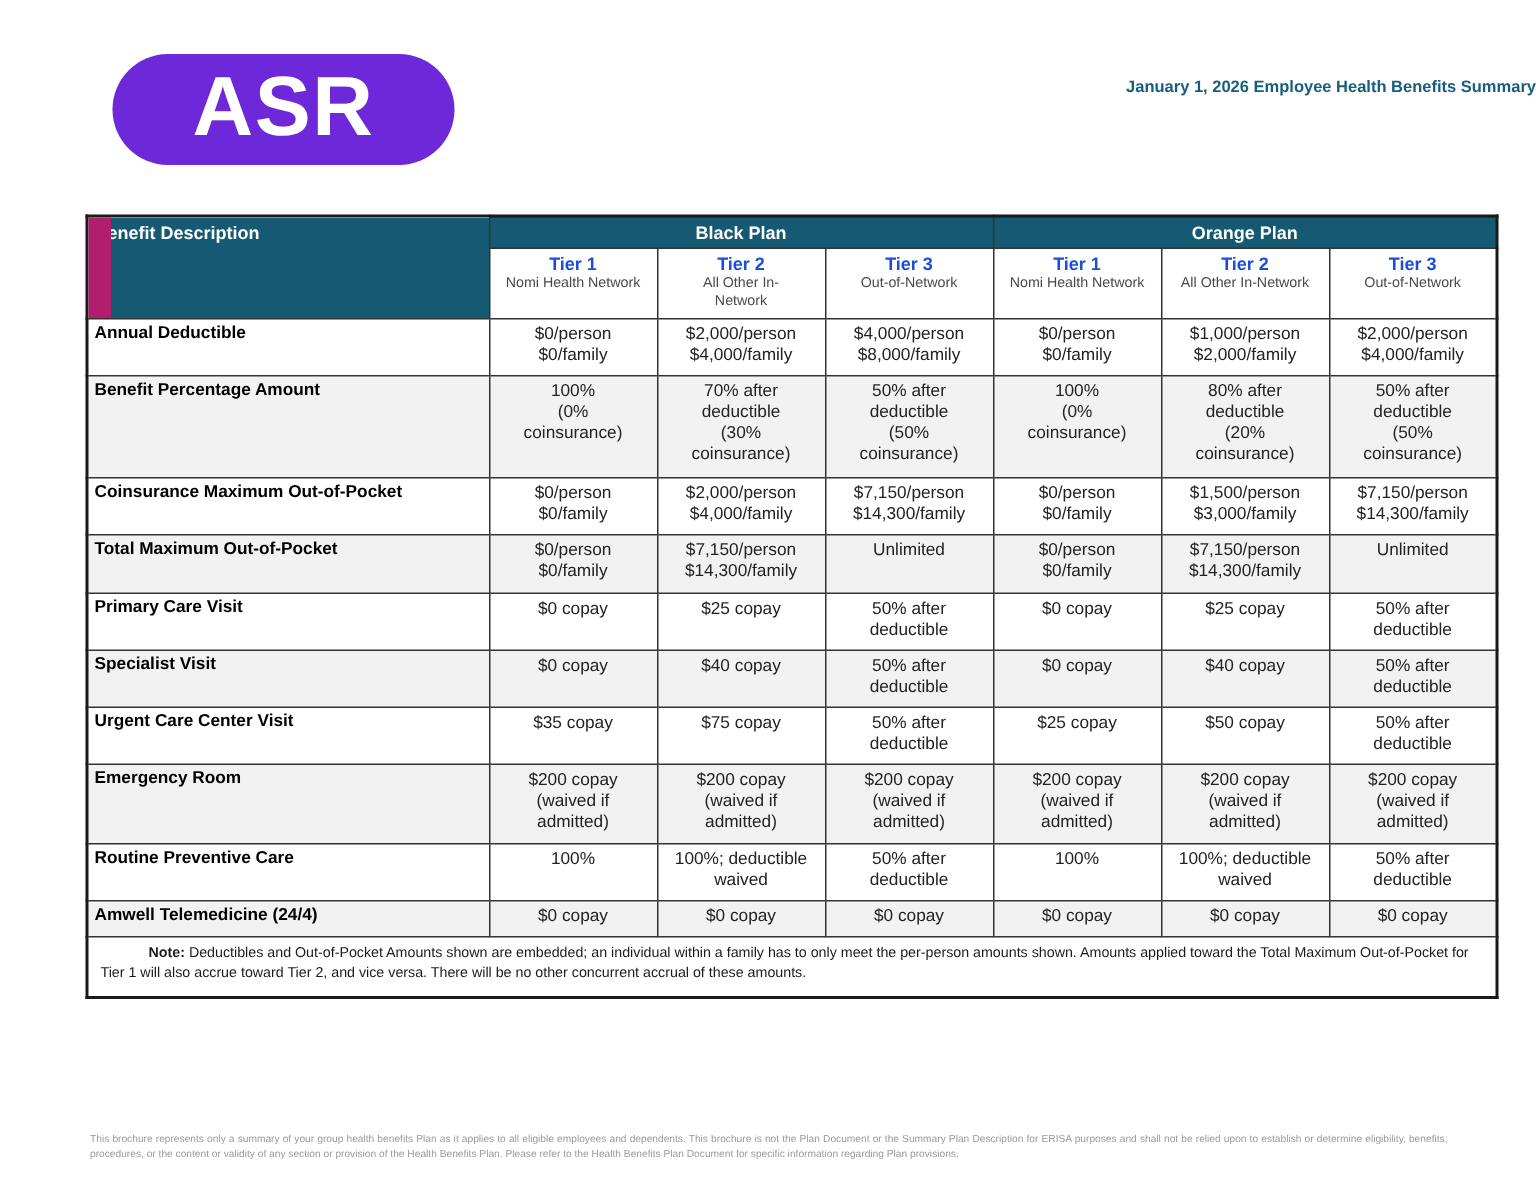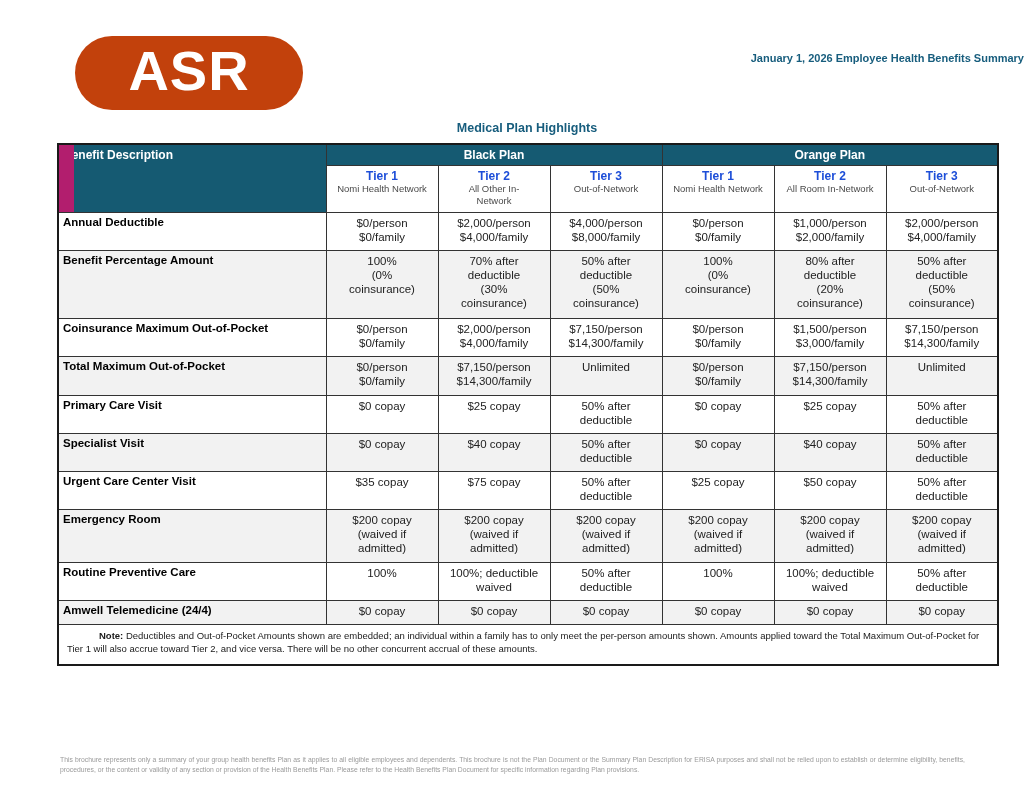--- a/index.html
+++ b/index.html
@@ -10,21 +10,21 @@
     width: 1024px;
     height: 791px;
     background: #ffffff;
     overflow: hidden;
   }
   
   .logo-pill {
     position: absolute;
     left: 75px; top: 36px;
     width: 228px; height: 74px;
-    background: #c2410c;
+    background: #6d28d9;
     border-radius: 37px;
     display: flex; align-items: center; justify-content: center;
   }
   .logo-text {
     color: #ffffff;
     font-size: 56px;
     font-weight: bold;
     letter-spacing: 1px;
     line-height: 1;
     transform: translateY(-2px);
@@ -150,21 +150,20 @@
 <div class="page">
 
   <div class="logo-pill">
     <span class="logo-text">ASR</span>
   </div>
 
   <div class="doc-title">
     <div>January 1, 2026 Employee Health Benefits Summary</div>
   </div>
 
-  <div class="section-title">Medical Plan Highlights</div>
 
   <table class="benefits">
     <colgroup>
       <col class="c-desc">
         <col class="c-val">
         <col class="c-val">
         <col class="c-val">
         <col class="c-val">
         <col class="c-val">
         <col class="c-val">
@@ -191,21 +190,21 @@
         <th class="tier-header">
           <span class="tier-label">Tier 3</span>
           <span class="tier-network">Out-of-Network</span>
         </th>
         <th class="tier-header">
           <span class="tier-label">Tier 1</span>
           <span class="tier-network">Nomi Health Network</span>
         </th>
         <th class="tier-header">
           <span class="tier-label">Tier 2</span>
-          <span class="tier-network">All Room In-Network</span>
+          <span class="tier-network">All Other In-Network</span>
         </th>
         <th class="tier-header">
           <span class="tier-label">Tier 3</span>
           <span class="tier-network">Out-of-Network</span>
         </th>
       </tr>
     </thead>
     <tbody>
       <tr class="r1">
         <td class="benefit-cell">Annual Deductible</td>

